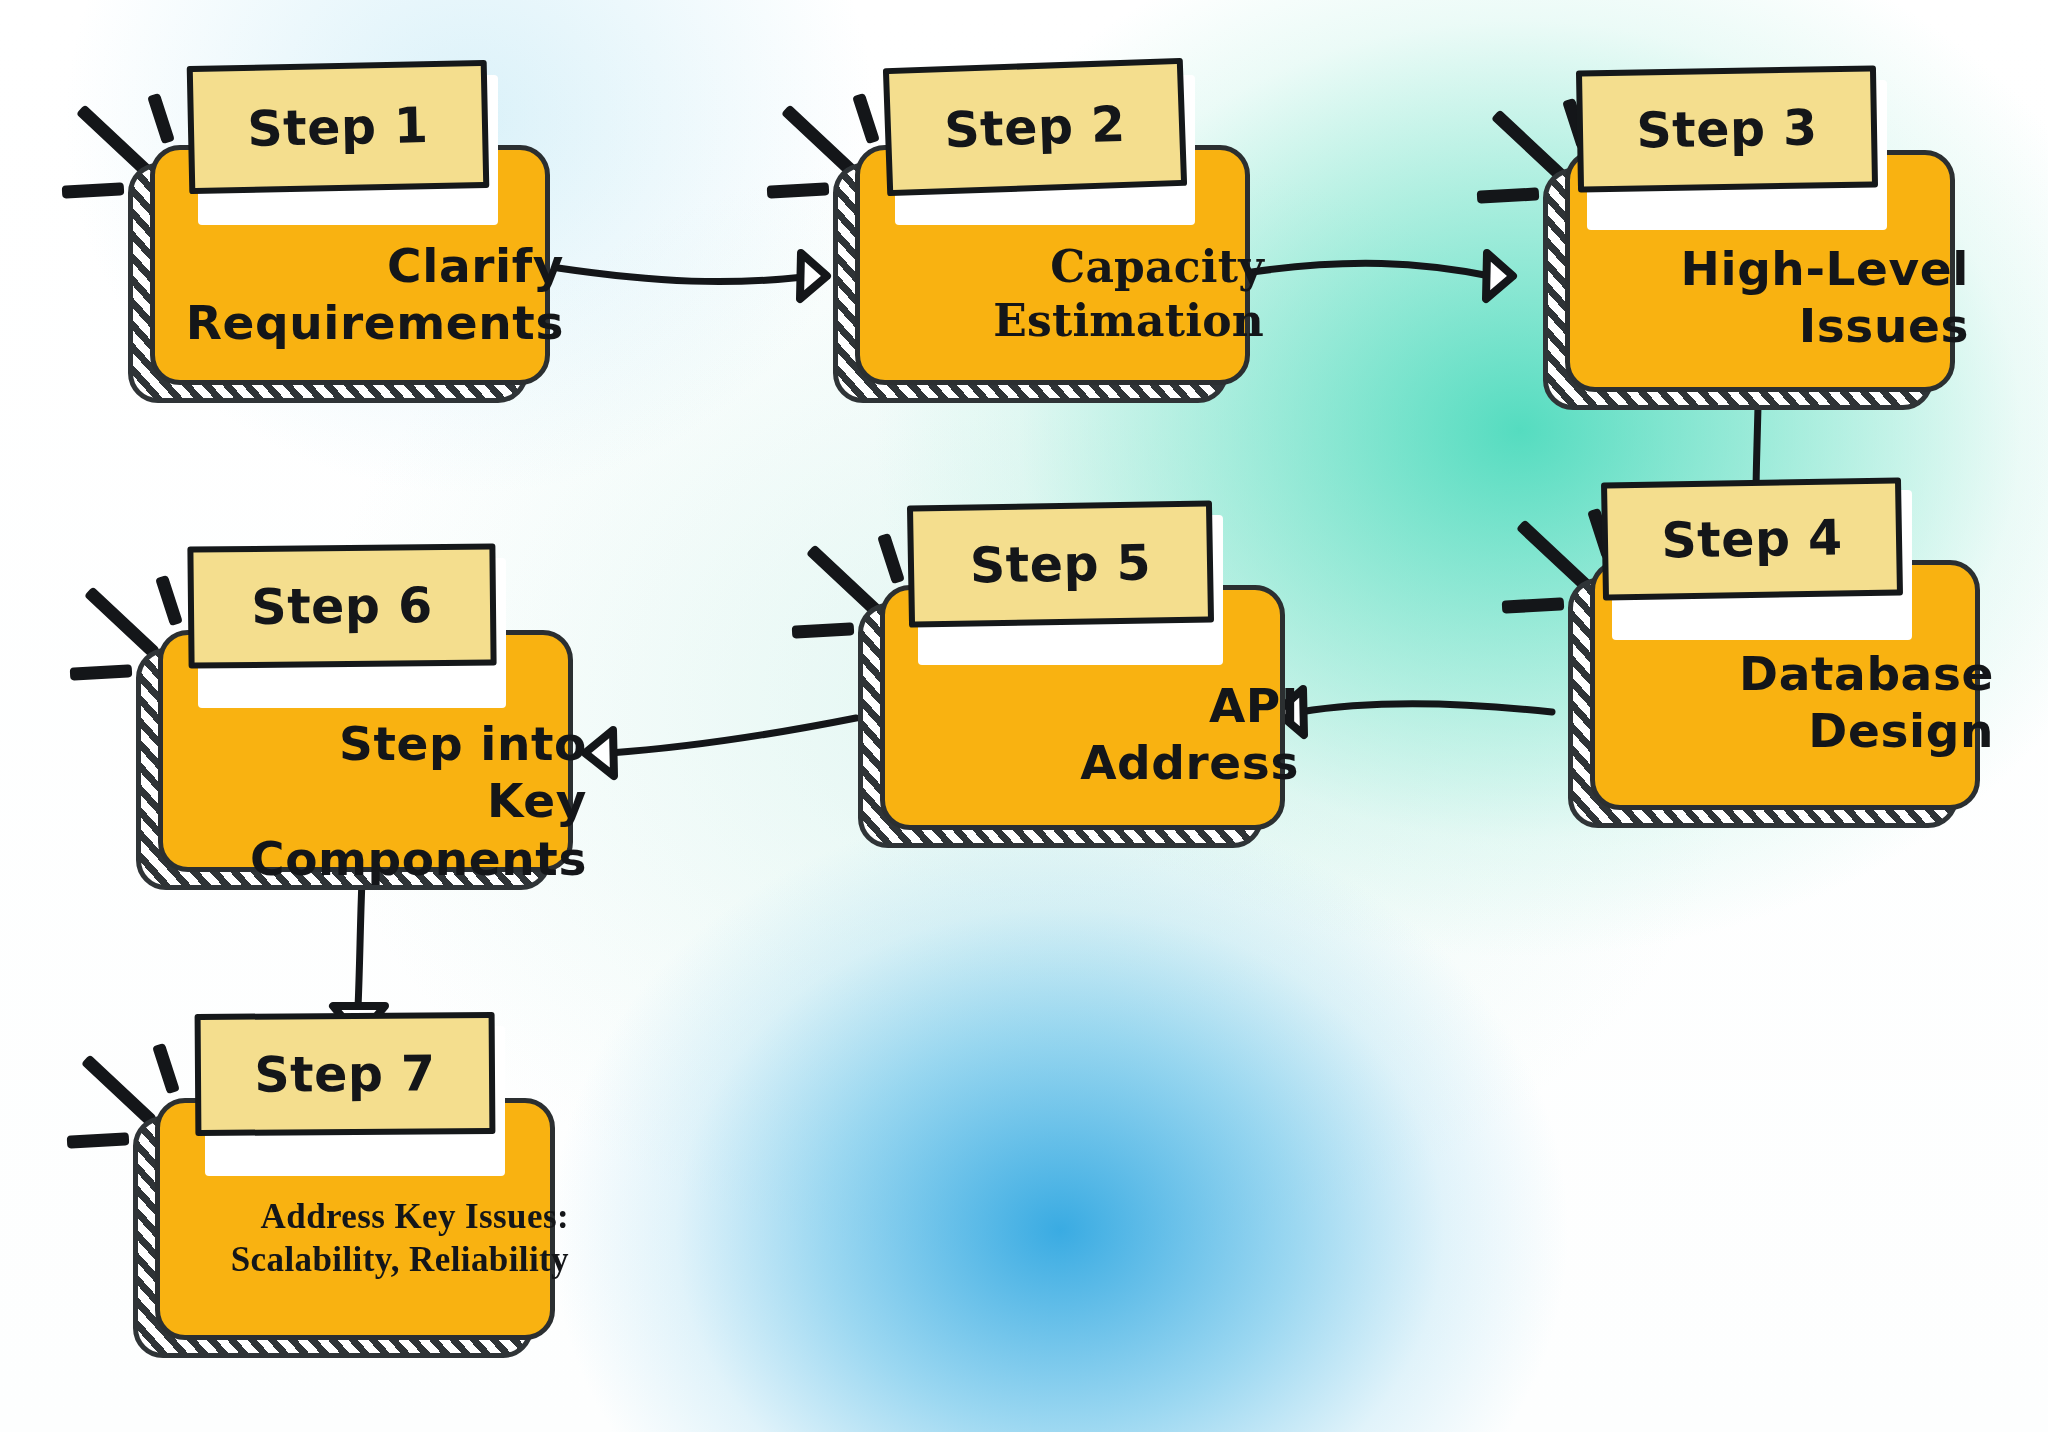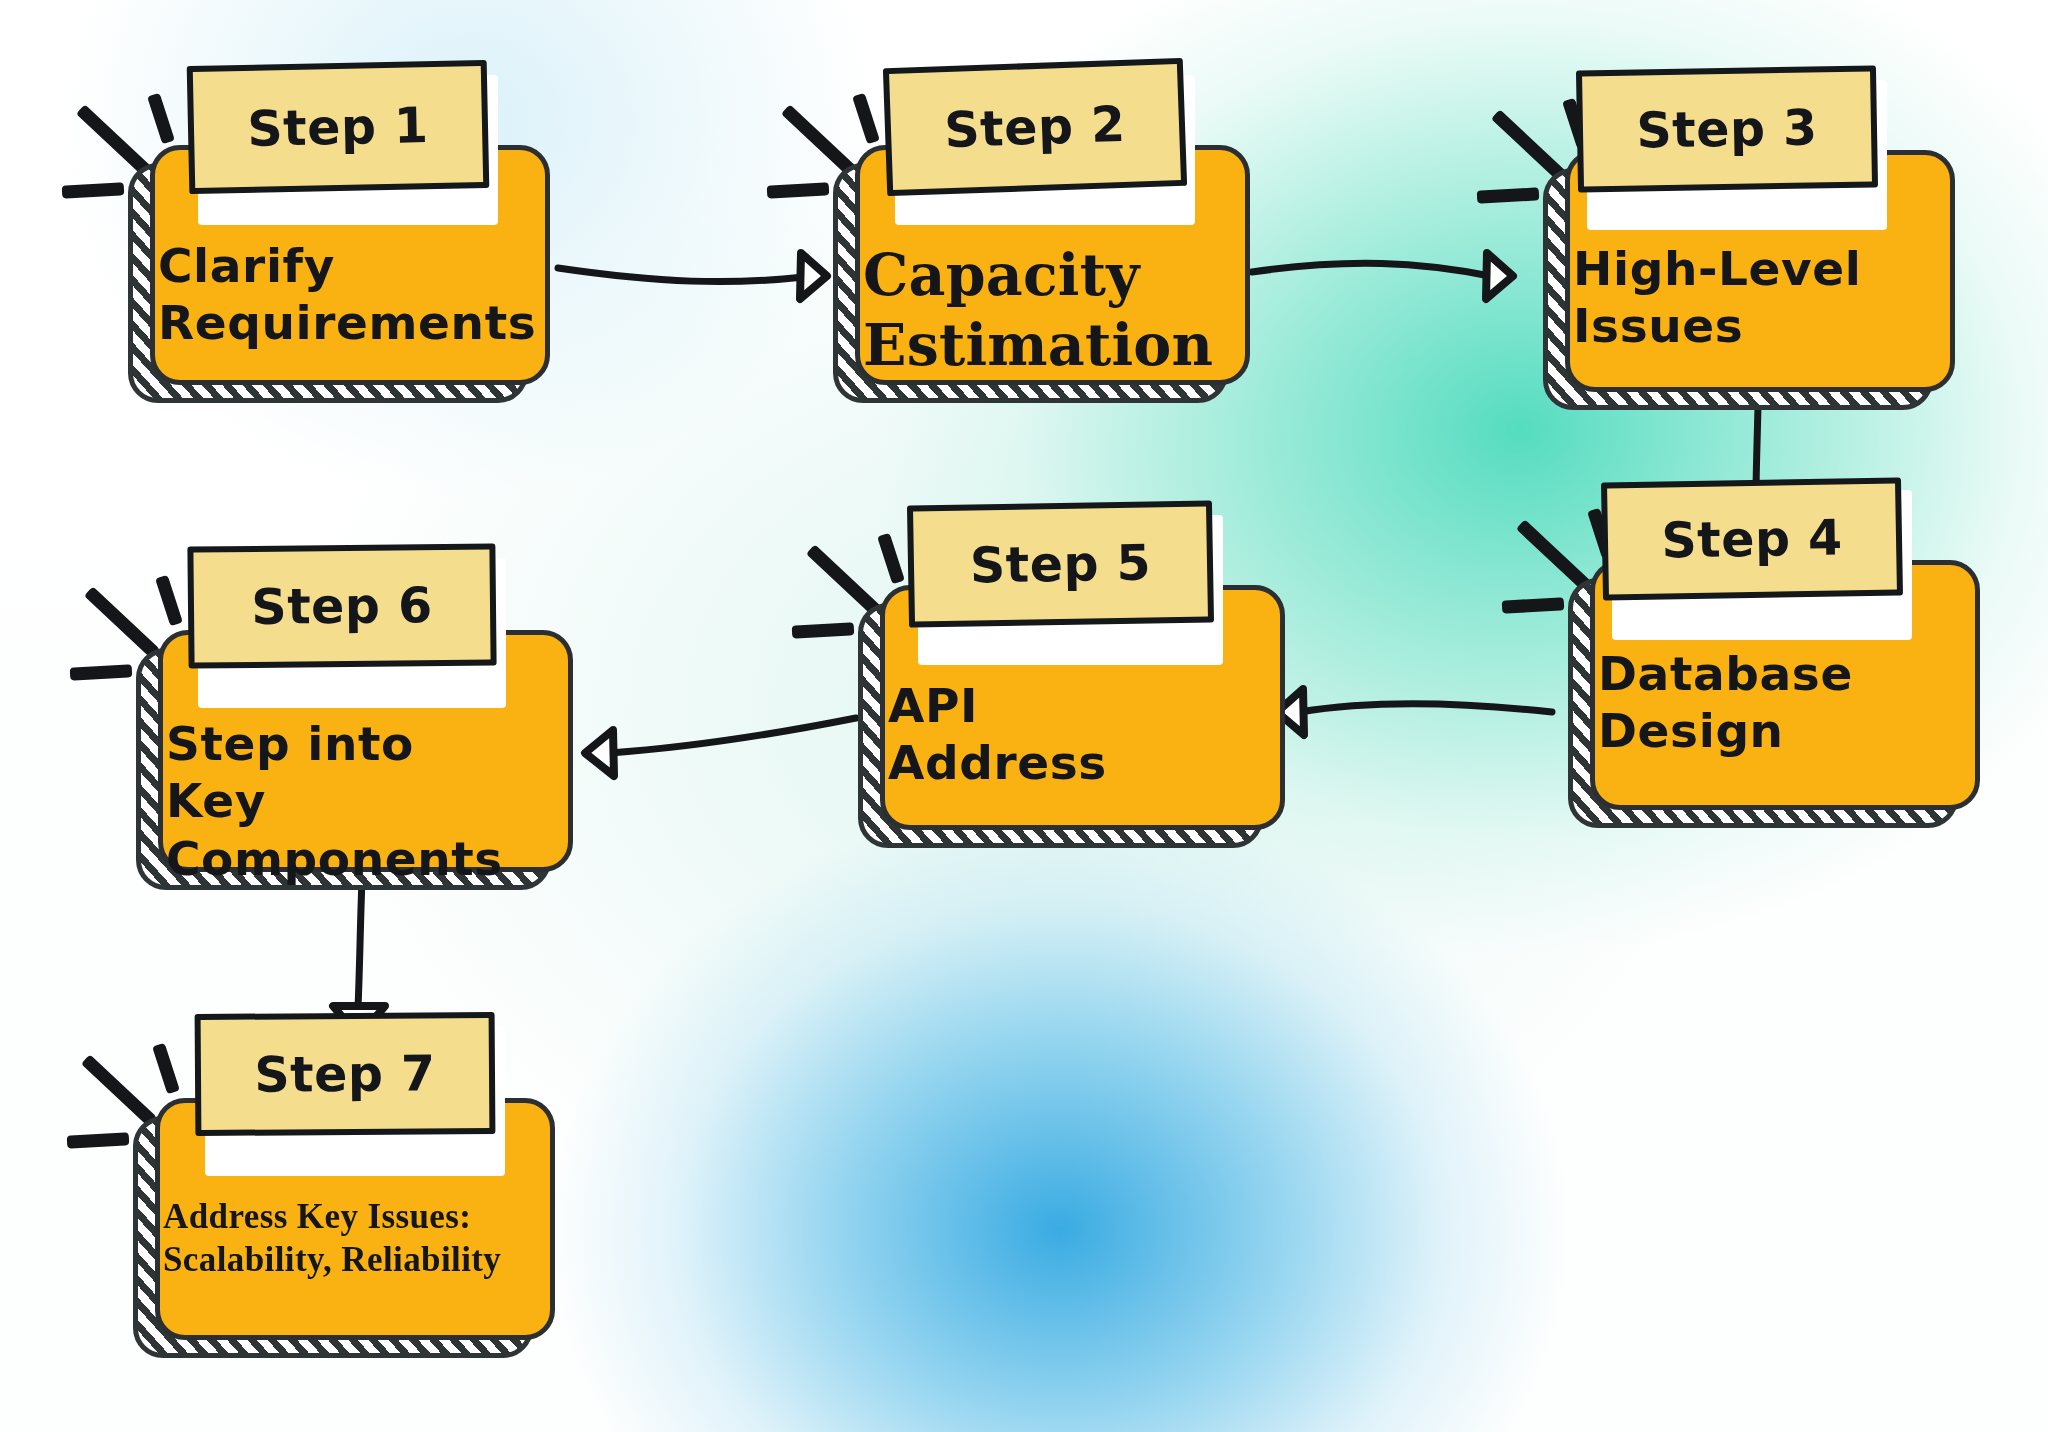--- a/index.html
+++ b/index.html
@@ -68,31 +68,31 @@
     font-family: "DejaVu Sans", sans-serif;
     font-weight: bold;
     font-size: 49px;
     color: #141619;
     letter-spacing: 0.5px;
     white-space: nowrap;
     line-height: 1;
   }
   .card .label {
     position: absolute;
-    left: 8px;
+    left: 14px;
     width: 100%;
-    text-align: left;
+    text-align: right;
     color: #141619;
     font-weight: bold;
     line-height: 1.22;
     white-space: pre-line;
     pointer-events: none;
   }
   .lbl-round { font-family: "DejaVu Sans", sans-serif; font-size: 47px; letter-spacing: 0.6px; }
-  .lbl-serif { font-family: "DejaVu Serif", serif; font-size: 57px; letter-spacing: 0.2px; }
+  .lbl-serif { font-family: "DejaVu Serif", serif; font-size: 44px; letter-spacing: 0.2px; }
   .lbl-small { font-family: Liberation Serif, serif; font-size: 35px; letter-spacing: 0.4px; }
 
   
   .actionlines { position:absolute; width:120px; height:120px; }
   .actionlines i {
     position:absolute; display:block;
     background:#141619; border-radius:4px;
   }
   .al-a { width: 92px; height: 13px; left: 6px; top: 44px; transform: rotate(43deg); }
   .al-b { width: 50px; height: 13px; left: 74px; top: 22px; transform: rotate(72deg); }

